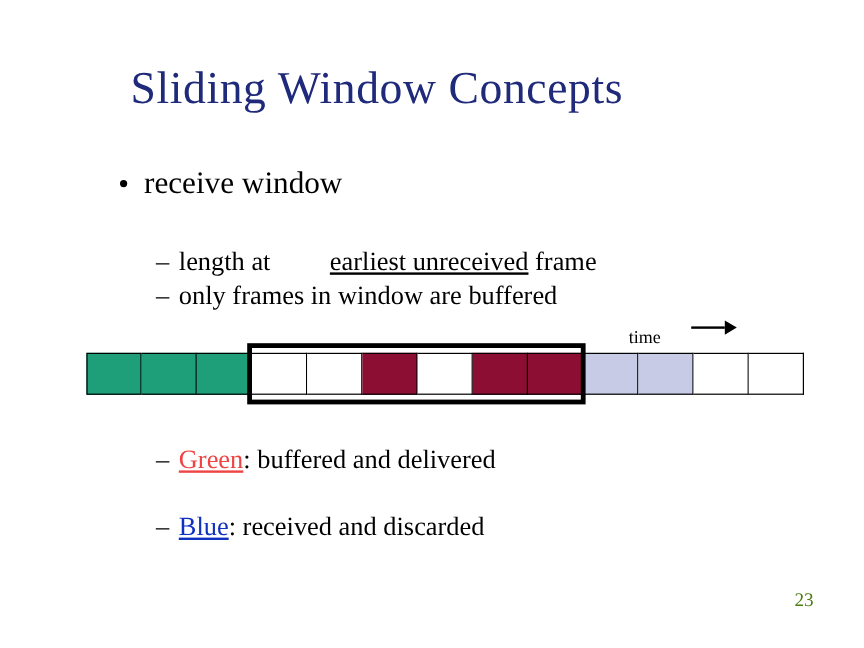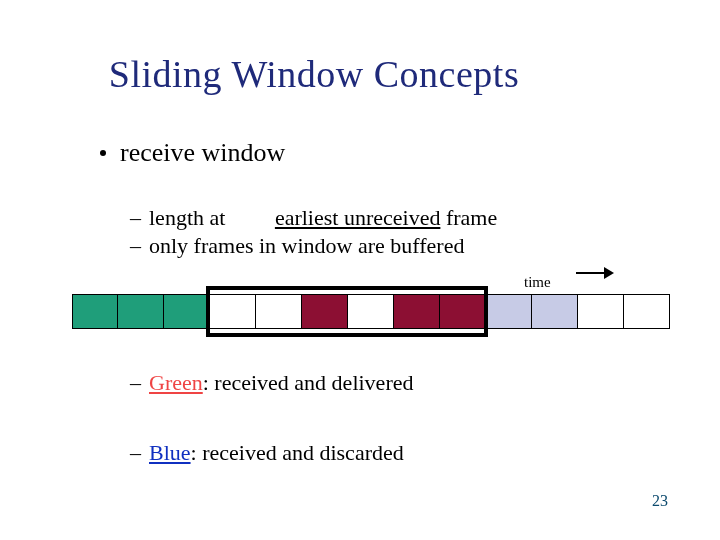--- a/index.html
+++ b/index.html
@@ -126,31 +126,31 @@
 
   .legend {
     position: absolute;
     left: 130px;
     font-size: 22px;
     color: #000;
   }
   .legend .dash { margin-right: 8px; }
   .lg1 { top: 370px; }
   .lg2 { top: 398px; }
-  .lg3 { top: 440px; }
+  .lg3 { top: 426px; }
   .green-text { color: #ef4444; }
   .red-text   { color: #9a0f2a; }
   .blue-text  { color: #1030c0; }
 
   .page-num {
     position: absolute;
-    right: 52px;
+    right: 42px;
     bottom: 30px;
     font-size: 16px;
-    color: #0c4a6e;
+    color: #4d7c0f;
   }
 </style>
 </head>
 <body>
 
 <div class="slide">
 
   <div class="title">Sliding Window Concepts</div>
 
   <div class="bullet1">
@@ -181,21 +181,21 @@
       <div class="cell c-red"></div>
       <div class="cell c-red"></div>
       <div class="cell c-blue"></div>
       <div class="cell c-blue"></div>
       <div class="cell c-white"></div>
       <div class="cell c-white"></div>
     </div>
   <div class="window-box"></div>
 
   <div class="legend lg1">
-    <span class="dash">–</span><span class="green-text underline">Green</span><span>: received and delivered</span>
+    <span class="dash">–</span><span class="green-text underline">Green</span><span>: buffered and delivered</span>
   </div>
   <div class="legend lg3">
     <span class="dash">–</span><span class="blue-text underline">Blue</span><span>: received and discarded</span>
   </div>
 
   <div class="page-num">23</div>
 
 </div>
 
 </body></html>

